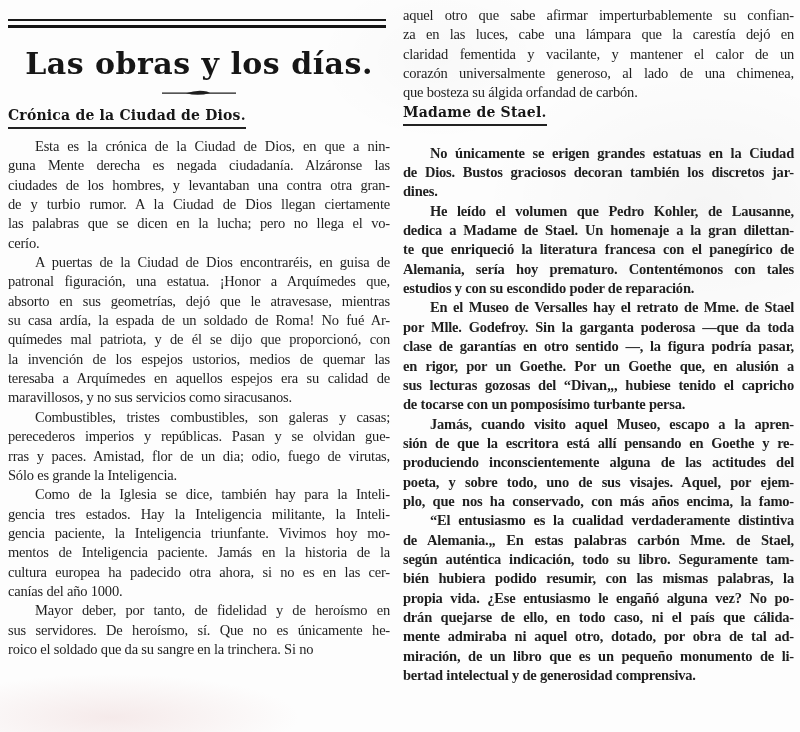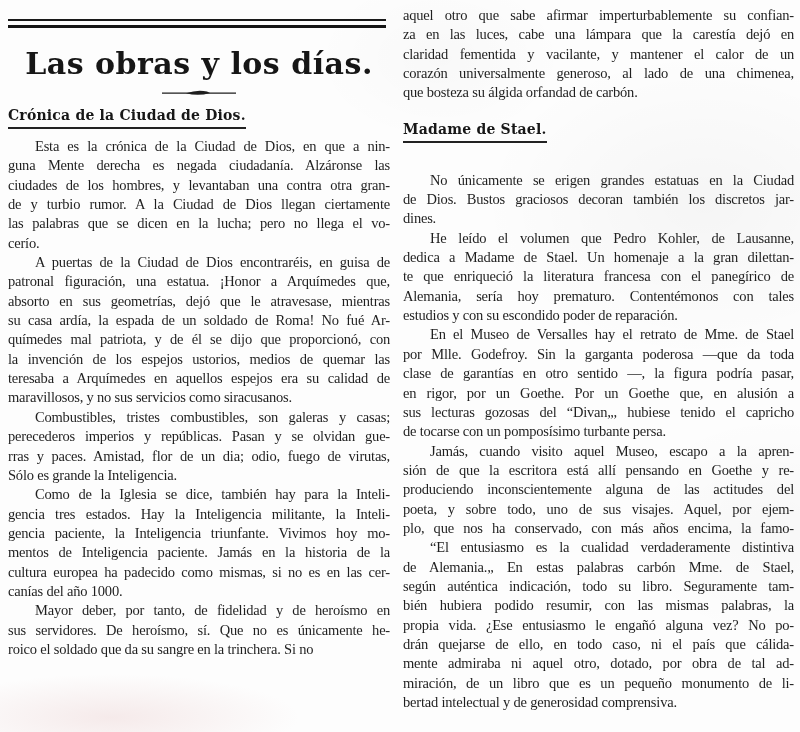--- a/index.html
+++ b/index.html
@@ -56,24 +56,24 @@
     font-weight: bold;
     font-size: 14px;
     line-height: 17px;
     letter-spacing: 0.2px;
     color: #171717;
     border-bottom: 2px solid #222;
     padding-bottom: 3px;
     white-space: nowrap;
   }
   .heading-left-wrap { margin-top: 9px; }
-  .heading-right-wrap { margin-top: 17px; }
+  .heading-right-wrap { }
   .body-text { margin-top: 8px; }
   .body-text-right-top { margin-top: 0; }
-  .body-text-right { margin-top: 28px; }
+  .body-text-right { margin-top: 18px; font-weight: bold; }
   .para { margin: 0; }
   .tline {
     font-size: 14.5px;
     line-height: 19.35px;
     letter-spacing: -0.2px;
     text-align: justify;
     text-align-last: justify;
     white-space: normal;
     color: #1f1f1f;
   }
@@ -124,21 +124,21 @@
           <div class="tline">Combustibles, tristes combustibles, son galeras y casas;</div>
           <div class="tline">perecederos imperios y repúblicas. Pasan y se olvidan gue-</div>
           <div class="tline">rras y paces. Amistad, flor de un dia; odio, fuego de virutas,</div>
           <div class="tline tlast">Sólo es grande la Inteligencia.</div>
         </div>
         <div class="para indent">
           <div class="tline">Como de la Iglesia se dice, también hay para la Inteli-</div>
           <div class="tline">gencia tres estados. Hay la Inteligencia militante, la Inteli-</div>
           <div class="tline">gencia paciente, la Inteligencia triunfante. Vivimos hoy mo-</div>
           <div class="tline">mentos de Inteligencia paciente. Jamás en la historia de la</div>
-          <div class="tline">cultura europea ha padecido como mismas, si no es en las cer-</div>
+          <div class="tline">cultura europea ha padecido otra ahora, si no es en las cer-</div>
           <div class="tline tlast">canías del año 1000.</div>
         </div>
         <div class="para indent">
           <div class="tline">Mayor deber, por tanto, de fidelidad y de heroísmo en</div>
           <div class="tline">sus servidores. De heroísmo, sí. Que no es únicamente he-</div>
           <div class="tline tlast">roico el soldado que da su sangre en la trinchera. Si no</div>
         </div>
       </div>
   </div>
 

